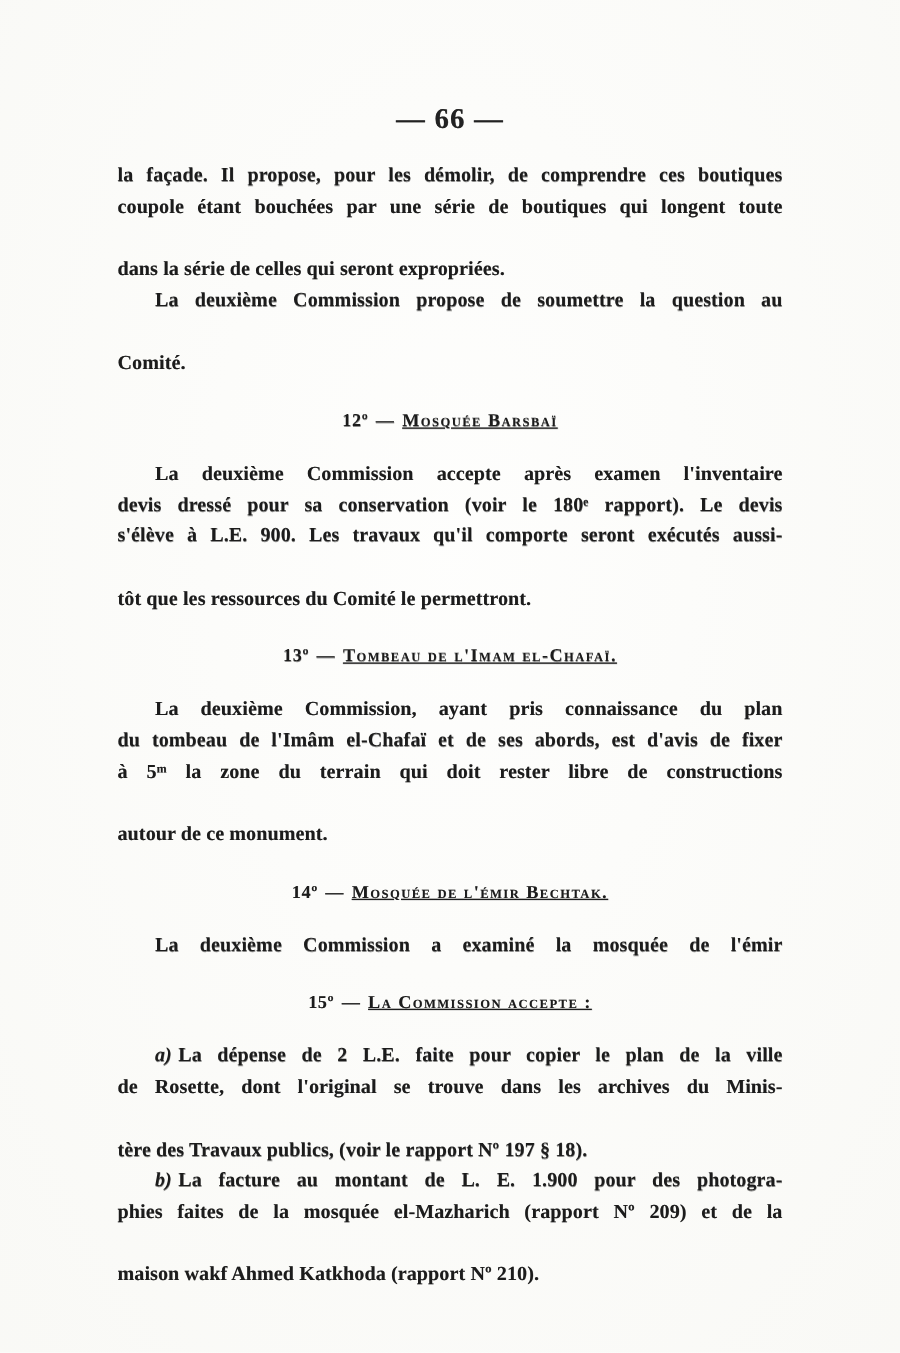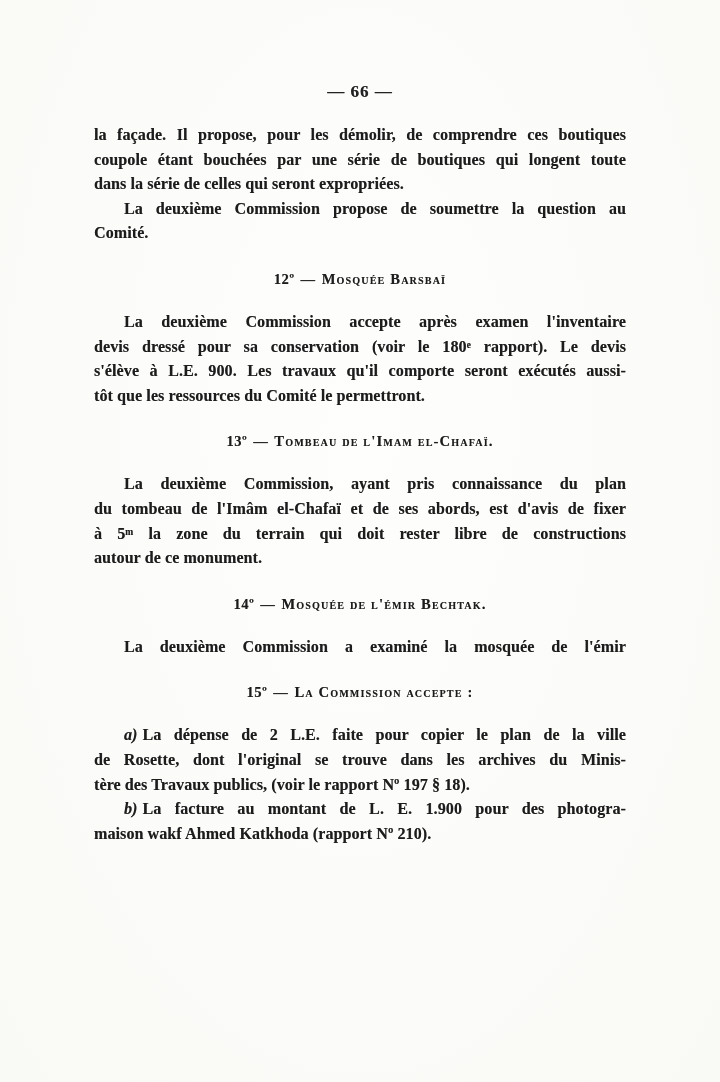--- a/index.html
+++ b/index.html
@@ -19,40 +19,41 @@
     width: 720px;
     height: 1082px;
     position: relative;
     background:
       radial-gradient(ellipse at 50% 40%, rgba(255,255,255,0.6), rgba(240,240,236,0.25)),
       #fcfcf9;
   }
   .page-number {
     padding-top: 82px;
     text-align: center;
-    font-size: 17px;
+    font-size: 23px;
     letter-spacing: 1px;
     color: #222;
     text-shadow: 0.2px 0.2px 0.4px rgba(30,30,30,0.55);
   }
   .content {
     width: 532px;
     margin: 21px auto 0 auto;
     font-size: 16px;
     letter-spacing: 0.1px;
     text-shadow: 0.2px 0.2px 0.4px rgba(30,30,30,0.5);
   }
   .line {
     line-height: 24.6px;
     text-align: justify;
     text-align-last: justify;
     white-space: normal;
   }
   .line.last {
     text-align-last: left;
+    margin-top: 26px;
   }
   .line.indent {
     text-indent: 30px;
   }
   .heading {
     text-align: center;
     text-align-last: center;
     font-size: 14.5px;
     margin: 25px 0 22px 0;
     letter-spacing: 0.6px;
@@ -60,20 +61,21 @@
   .heading .h-num {
     letter-spacing: 0.5px;
     text-align: center;
   }
   .heading .h-sep {
     padding: 0 6px;
   }
   .heading .h-title {
     font-variant: small-caps;
     letter-spacing: 1.2px;
+    text-decoration: underline;
   }
   .marker {
     font-style: italic;
     padding-right: 5px;
   }
 </style>
 </head>
 <body>
 
 <div class="page">
@@ -107,16 +109,17 @@
         <div class="line indent">La deuxième Commission a examiné la mosquée de l'émir</div>
       </div>
       <div class="heading"><span class="h-num">15º</span><span class="h-sep">—</span><span class="h-title">La Commission accepte :</span></div>
       <div>
         <div class="line indent"><span class="marker">a)</span><span>La dépense de 2 L.E. faite pour copier le plan de la ville</span></div>
         <div class="line">de Rosette, dont l'original se trouve dans les archives du Minis-</div>
         <div class="line last">tère des Travaux publics, (voir le rapport Nº 197 § 18).</div>
       </div>
       <div>
         <div class="line indent"><span class="marker">b)</span><span>La facture au montant de L. E. 1.900 pour des photogra-</span></div>
+        <div class="line">phies faites de la mosquée el-Mazharich (rapport Nº 209) et de la</div>
         <div class="line last">maison wakf Ahmed Katkhoda (rapport Nº 210).</div>
       </div>
     </div>
 </div>
 
 </body></html>

